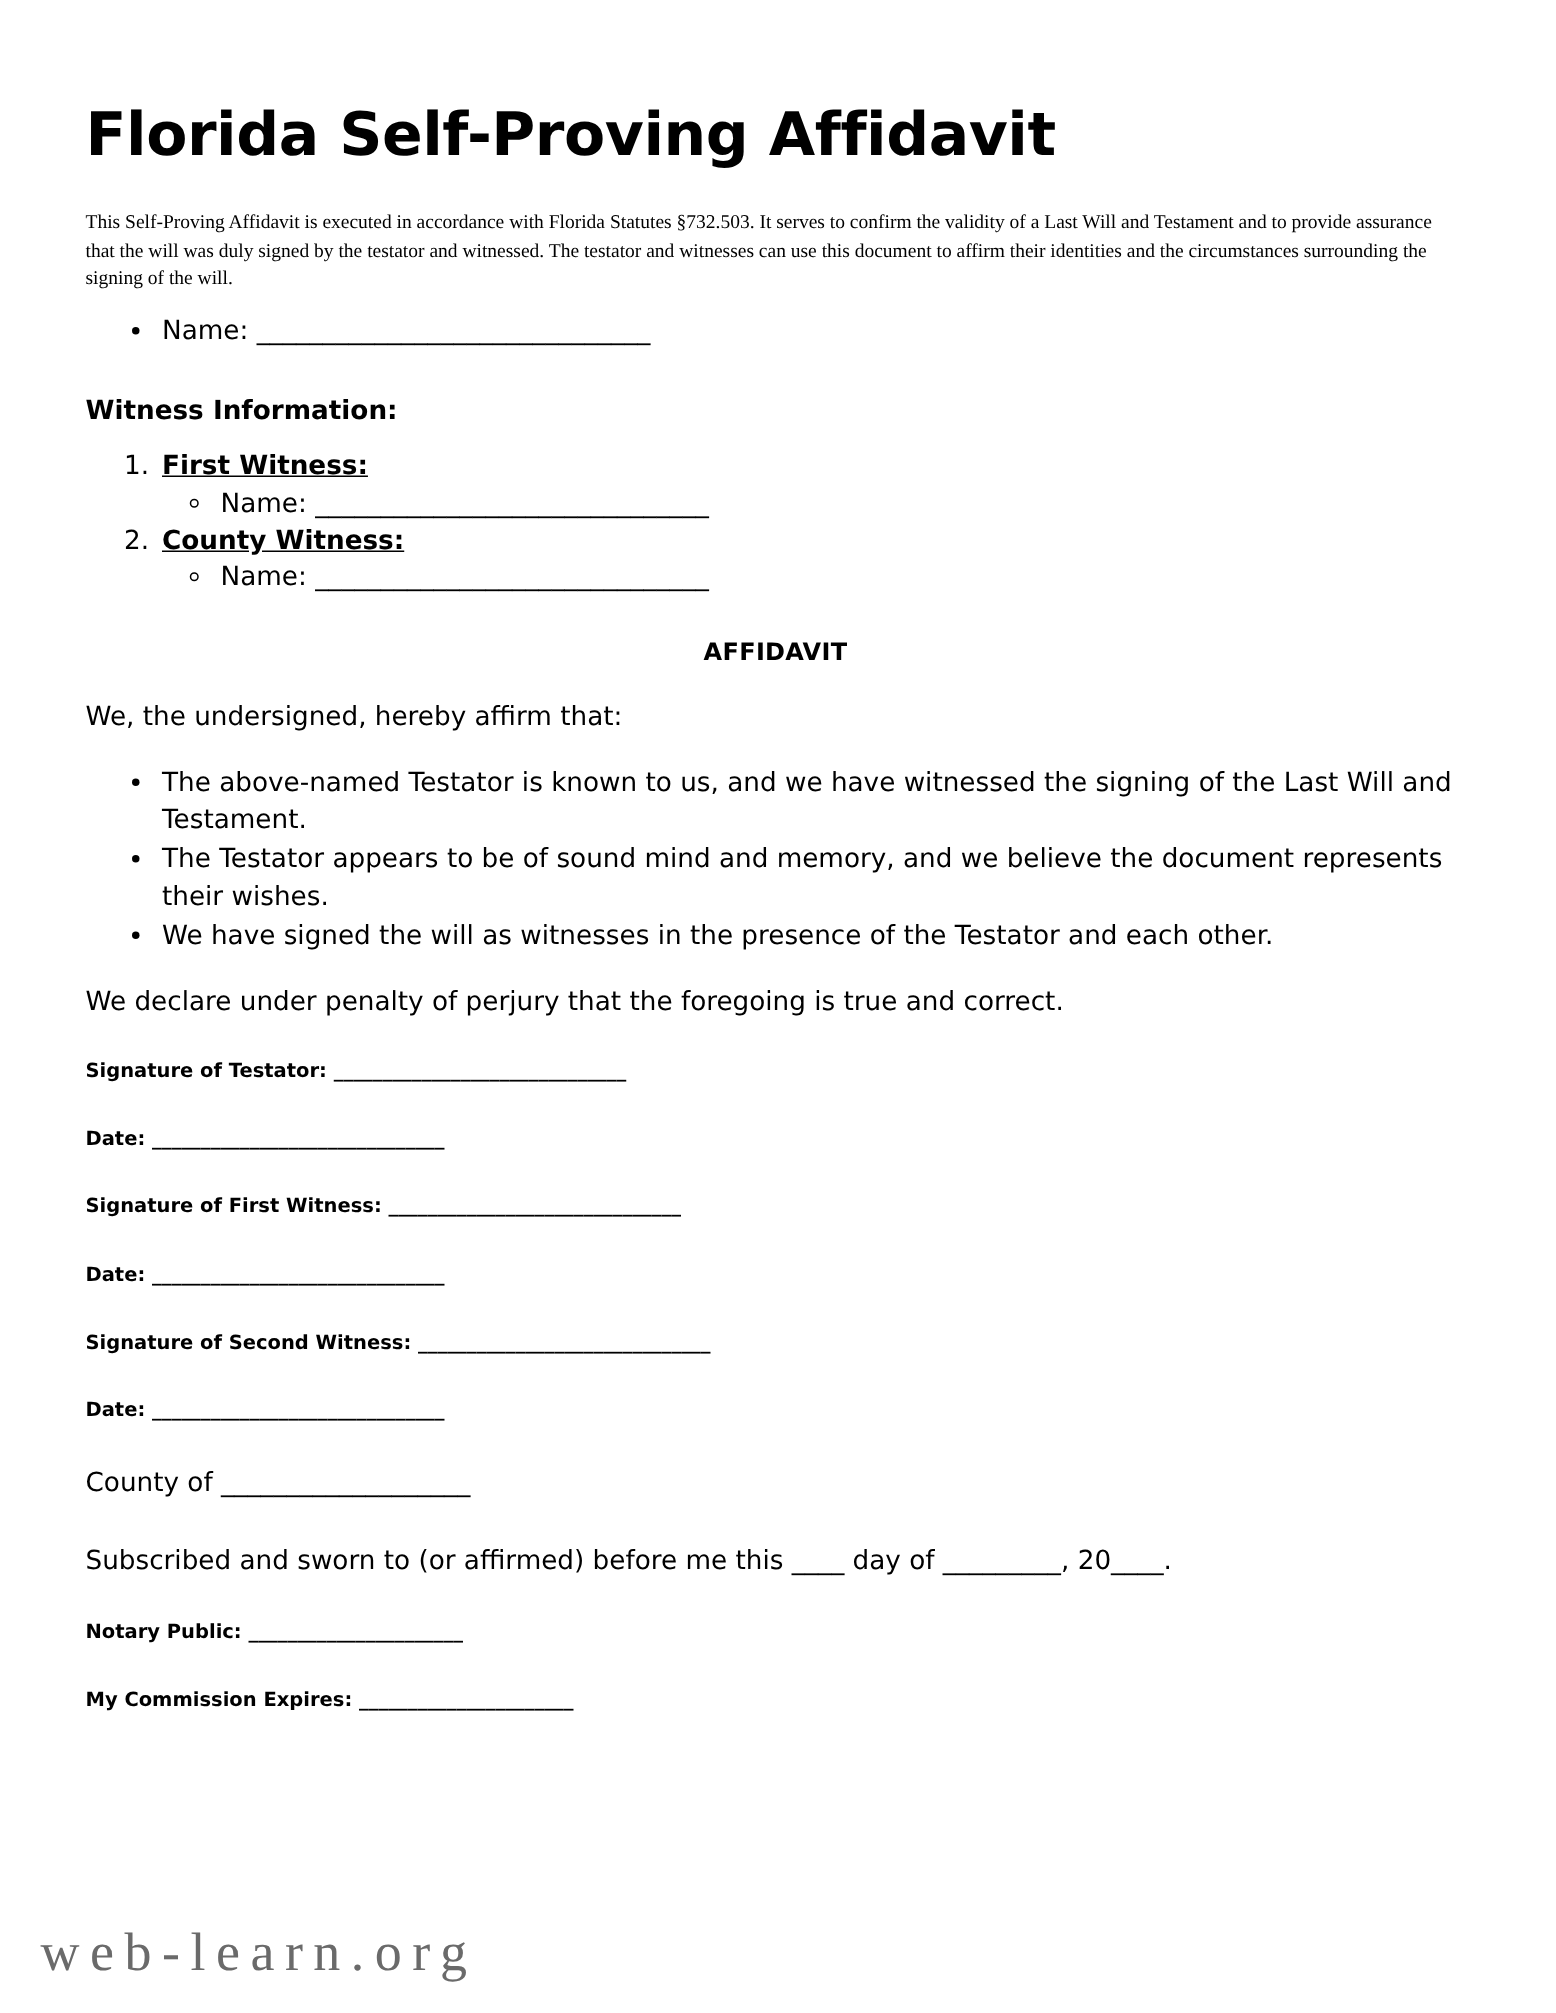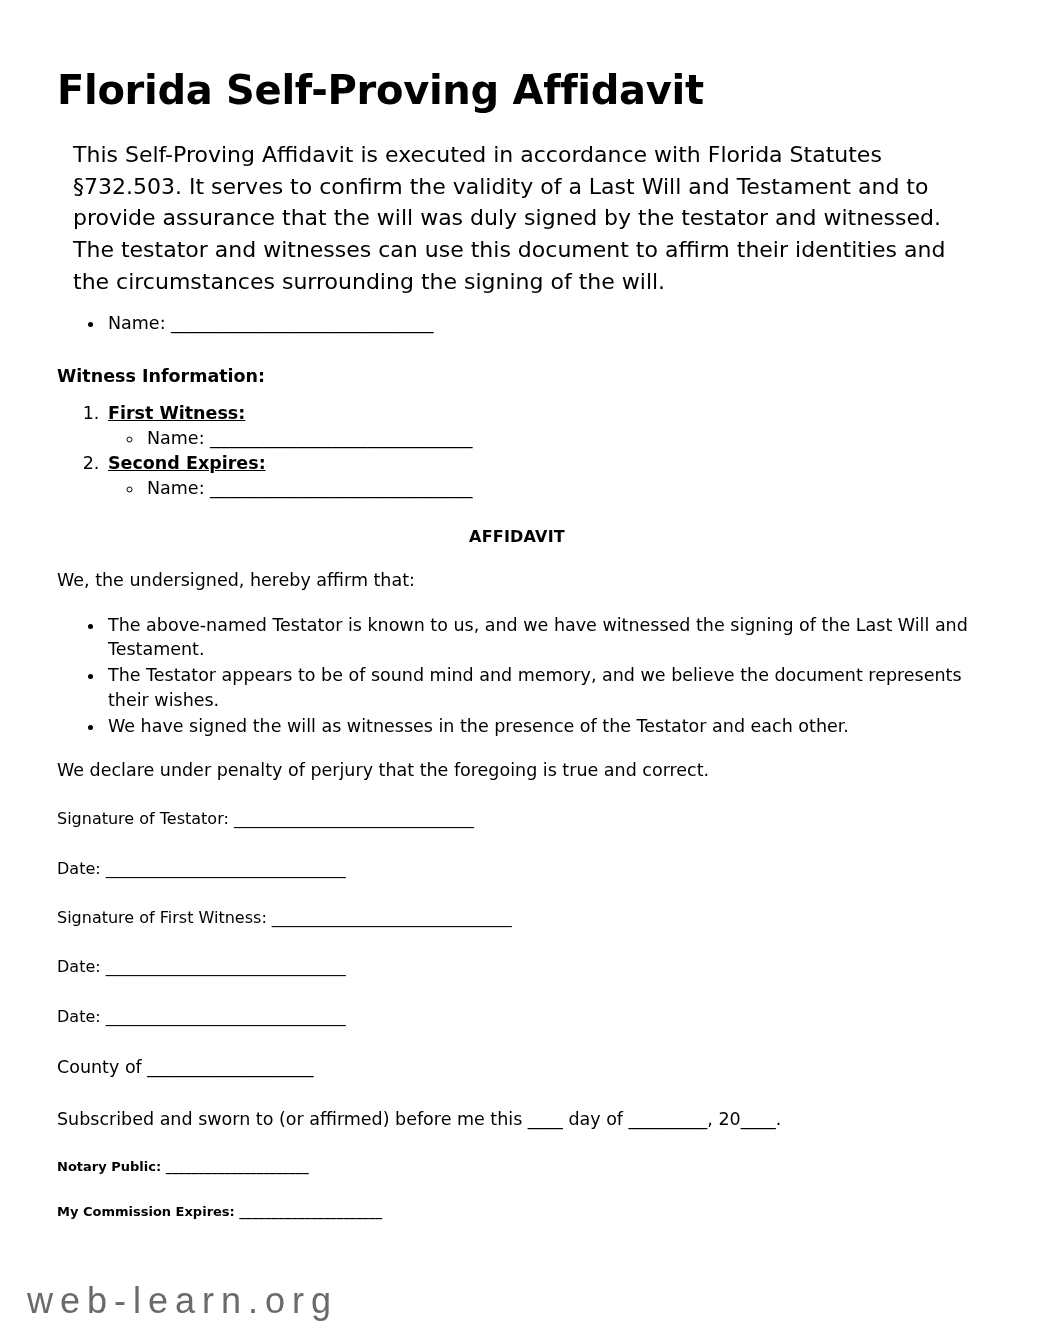--- a/index.html
+++ b/index.html
@@ -26,24 +26,25 @@
   h1.doc-title {
     font-size: 40px;
     font-weight: bold;
     letter-spacing: -0.3px;
     margin: 0;
     padding-top: 68px;
     line-height: 1.1;
   }
 
   p.intro {
-    font-size: 22px;
+    font-size: 13px;
     line-height: 1.44;
-    margin: 27px 0 0 16px;
+    margin: 27px 0 0 0;
     max-width: 920px;
+    font-family: Liberation Serif, serif;
   }
 
   h2.section-head {
     font-size: 17.5px;
     font-weight: bold;
     margin: 28px 0 0 0;
     line-height: 1.3;
   }
   h2.affidavit-head {
     font-size: 16px;
@@ -90,22 +91,22 @@
   ul.sub-list > li { padding-left: 3px; }
 
   p.body-line {
     font-size: 17.5px;
     line-height: 1.45;
     margin: 19px 0 0 0;
   }
   p.body-line.tight { margin-top: 22px; }
 
   p.sig-line {
-    font-size: 16px;
-    font-weight: normal;
+    font-size: 13px;
+    font-weight: bold;
     line-height: 1.4;
     margin: 0;
     padding-top: 27px;
   }
   p.sig-line.first { padding-top: 25px; }
 
   p.notary-plain {
     font-size: 17.5px;
     font-weight: normal;
     line-height: 1.4;
@@ -119,21 +120,21 @@
     margin: 0;
     padding-top: 27px;
   }
 
   .fill { white-space: pre; }
 
   .watermark {
     position: absolute;
     left: 27px;
     top: 1280px;
-    font-family: Liberation Sans, sans-serif;
+    font-family: Liberation Serif, serif;
     font-size: 36px;
     letter-spacing: 7px;
     color: #6a6a6a;
     white-space: nowrap;
     pointer-events: none;
   }
 </style>
 </head>
 <body>
 
@@ -152,21 +153,21 @@
     <h2 class="section-head">Witness Information:</h2>
 
     <ol class="witness-list">
       <li>
         <span class="wlabel">First Witness:</span>
         <ul class="sub-list">
           <li><span>Name:</span><span class="fill"> ______________________________</span></li>
         </ul>
       </li>
       <li>
-        <span class="wlabel">Second Expires:</span>
+        <span class="wlabel">County Witness:</span>
         <ul class="sub-list">
           <li><span>Name:</span><span class="fill"> ______________________________</span></li>
         </ul>
       </li>
     </ol>
 
     <h2 class="affidavit-head">AFFIDAVIT</h2>
 
     <p class="body-line tight">We, the undersigned, hereby affirm that:</p>
 
@@ -179,20 +180,21 @@
     <p class="body-line">We declare under penalty of perjury that the foregoing is true and correct.</p>
 
     <p class="sig-line first"><span>Signature of Testator:</span><span class="fill"> ______________________________</span></p>
 
     <p class="sig-line"><span>Date:</span><span class="fill"> ______________________________</span></p>
 
     <p class="sig-line"><span>Signature of First Witness:</span><span class="fill"> ______________________________</span></p>
 
     <p class="sig-line"><span>Date:</span><span class="fill"> ______________________________</span></p>
 
+    <p class="sig-line"><span>Signature of Second Witness:</span><span class="fill"> ______________________________</span></p>
 
     <p class="sig-line"><span>Date:</span><span class="fill"> ______________________________</span></p>
 
 
     <p class="notary-plain"><span>County of</span><span class="fill"> ___________________</span></p>
 
     <p class="notary-plain">Subscribed and sworn to (or affirmed) before me this ____ day of _________, 20____.</p>
 
     <p class="notary-bold"><span>Notary Public:</span><span class="fill"> ______________________</span></p>
 

